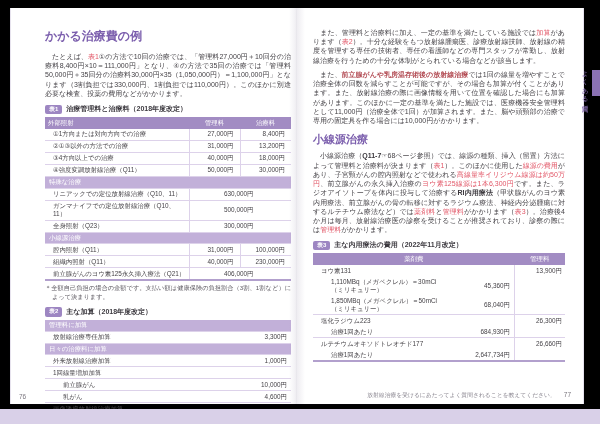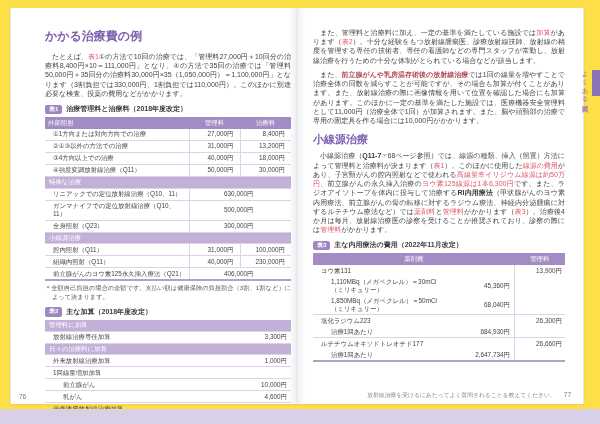--- a/index.html
+++ b/index.html
@@ -1,17 +1,17 @@
 <!DOCTYPE html>
 <html><head>
 <meta charset="utf-8">
 <style>
   html,body{margin:0;padding:0;width:600px;height:424px;overflow:hidden;
     background:#f7f5fa;font-family:"Liberation Sans","DejaVu Sans",sans-serif;}
-  .stage{position:absolute;inset:0;background:#fde047;padding-left:34px;}
+  .stage{position:absolute;inset:0;background:#000000;padding-left:34px;}
   .page{position:absolute;top:8px;height:396px;background:#ffffff;
     box-shadow:0 1px 2px rgba(60,50,90,0.10);}
   .page.left{left:10px;width:287px;border-left:1px solid #e7e3ee;}
   .page.right{left:297px;width:286px;border-right:1px solid #e7e3ee;}
   .spine{position:absolute;left:289px;top:8px;width:16px;height:396px;
     background:linear-gradient(to right,rgba(0,0,0,0),rgba(90,75,120,0.10),rgba(0,0,0,0));pointer-events:none;}
   .bottom-strip{position:absolute;left:0;bottom:0;width:600px;height:15px;background:#d9d0e8;}
   .lp-content{position:absolute;left:34px;top:20px;width:246px;}
   .rp-content{position:absolute;left:16px;top:20px;width:252px;}
   .sec-title{font-size:12px;font-weight:bold;color:#7b5ead;margin:0 0 7px 0;}

